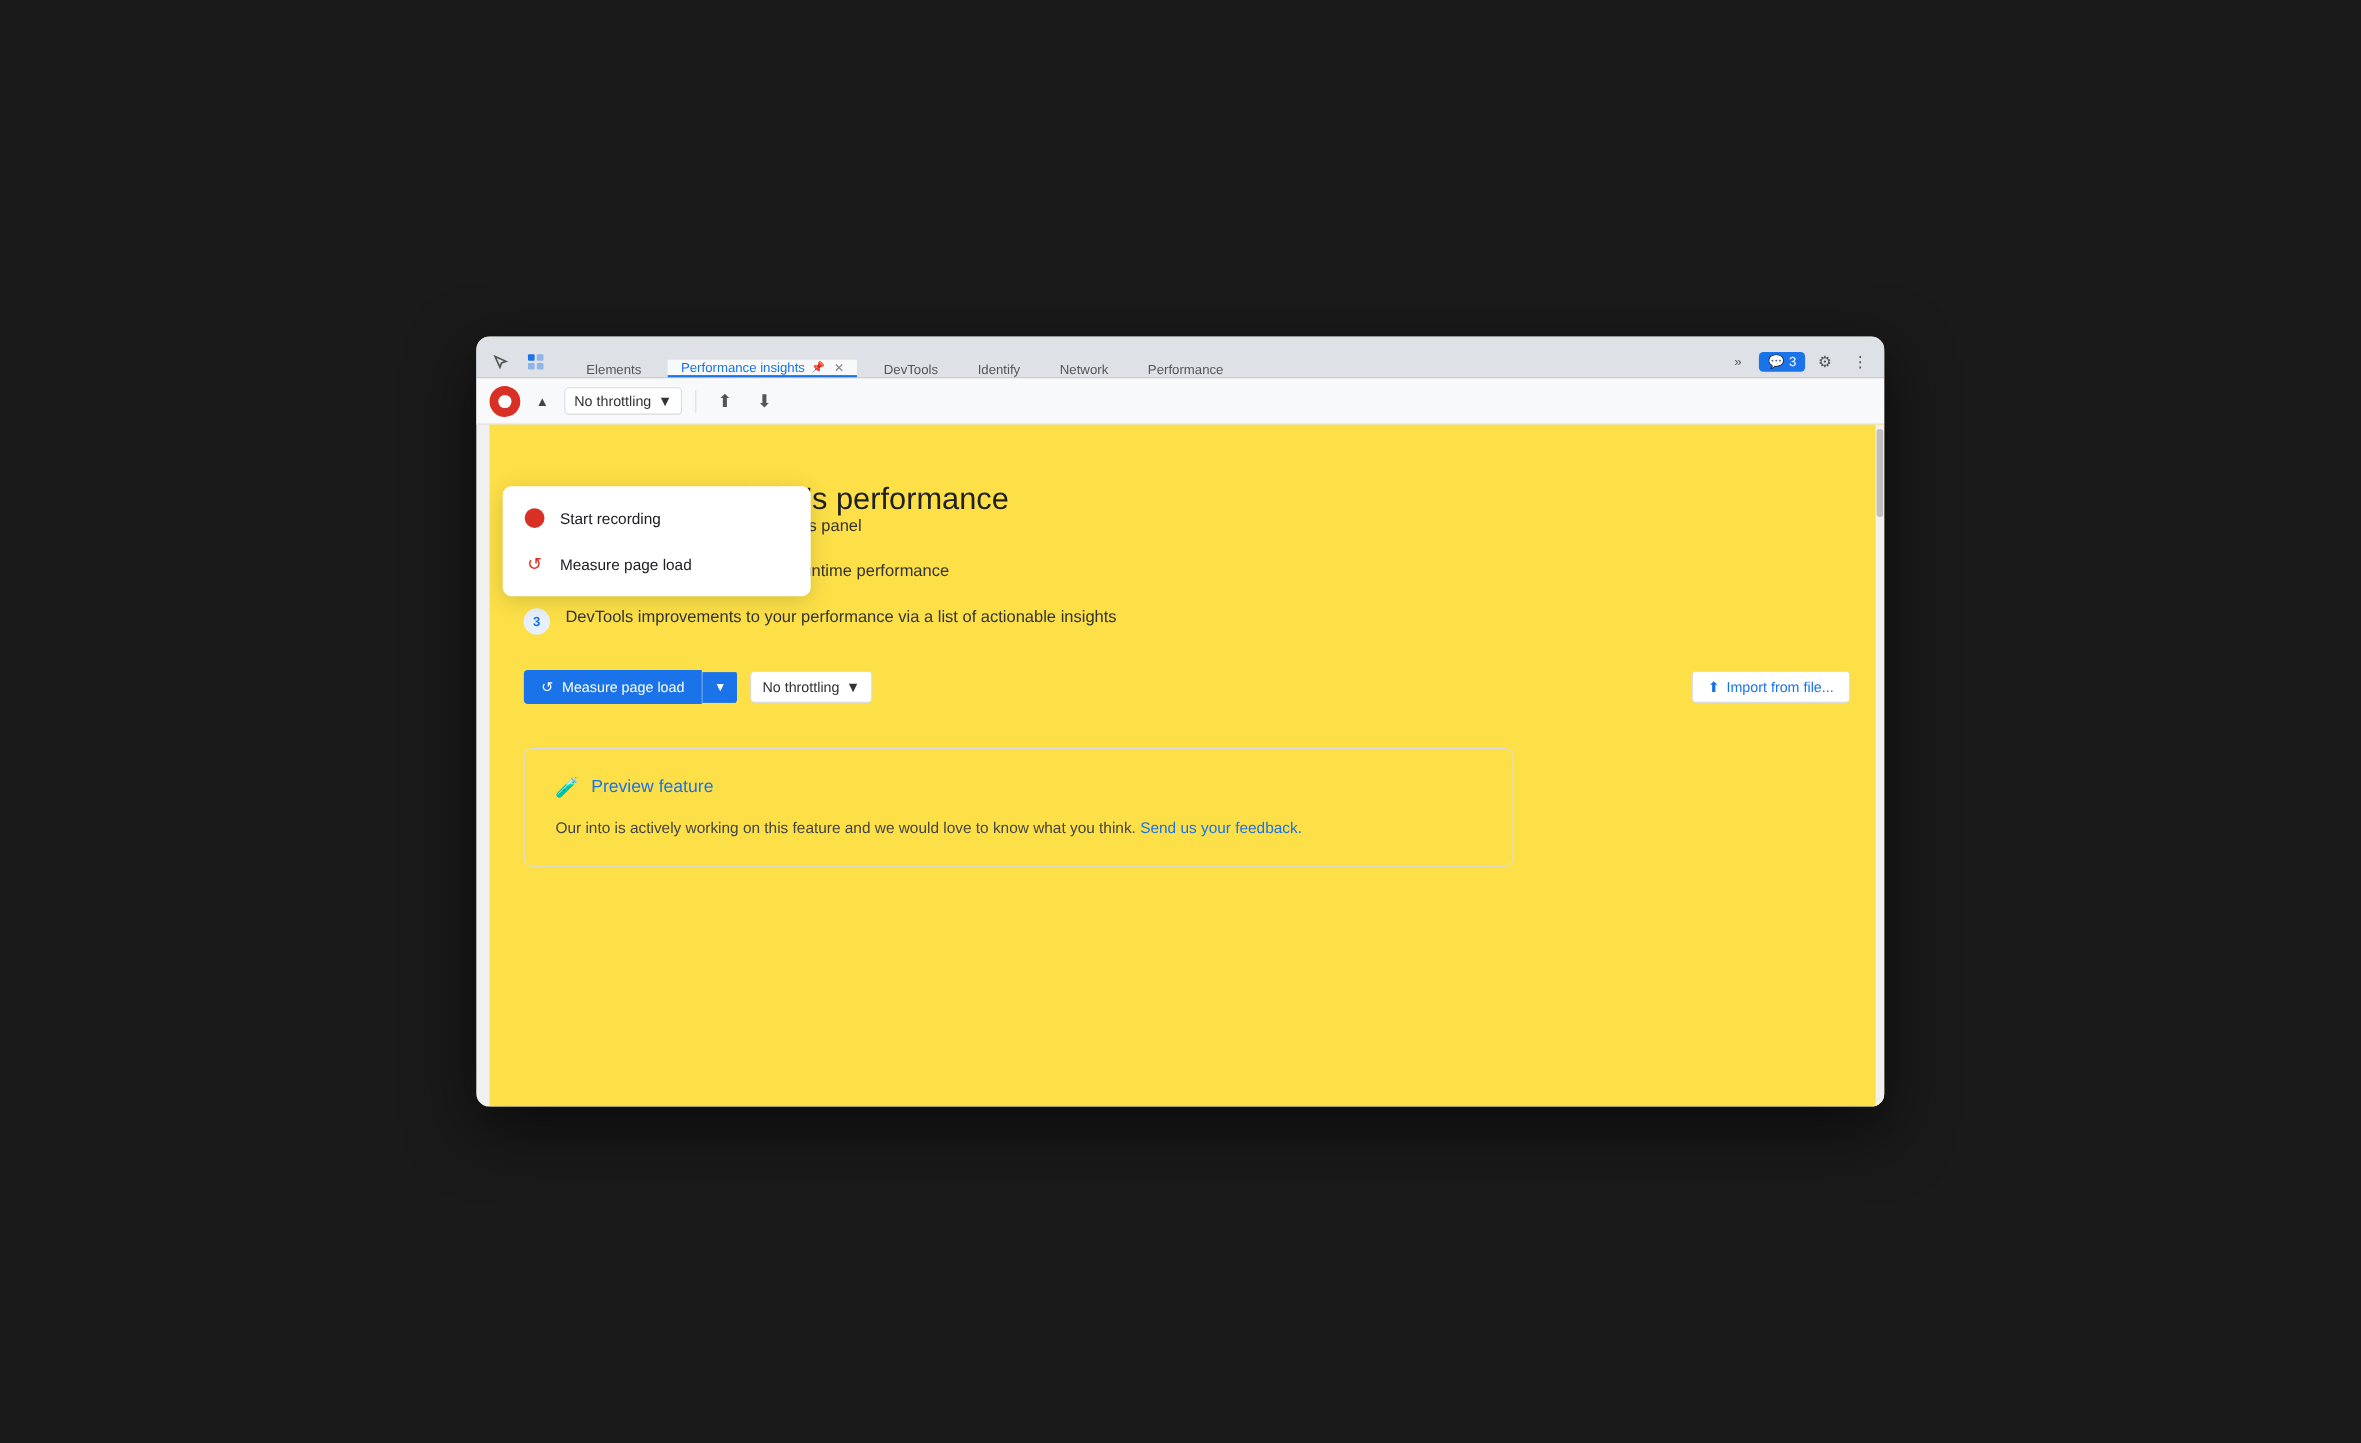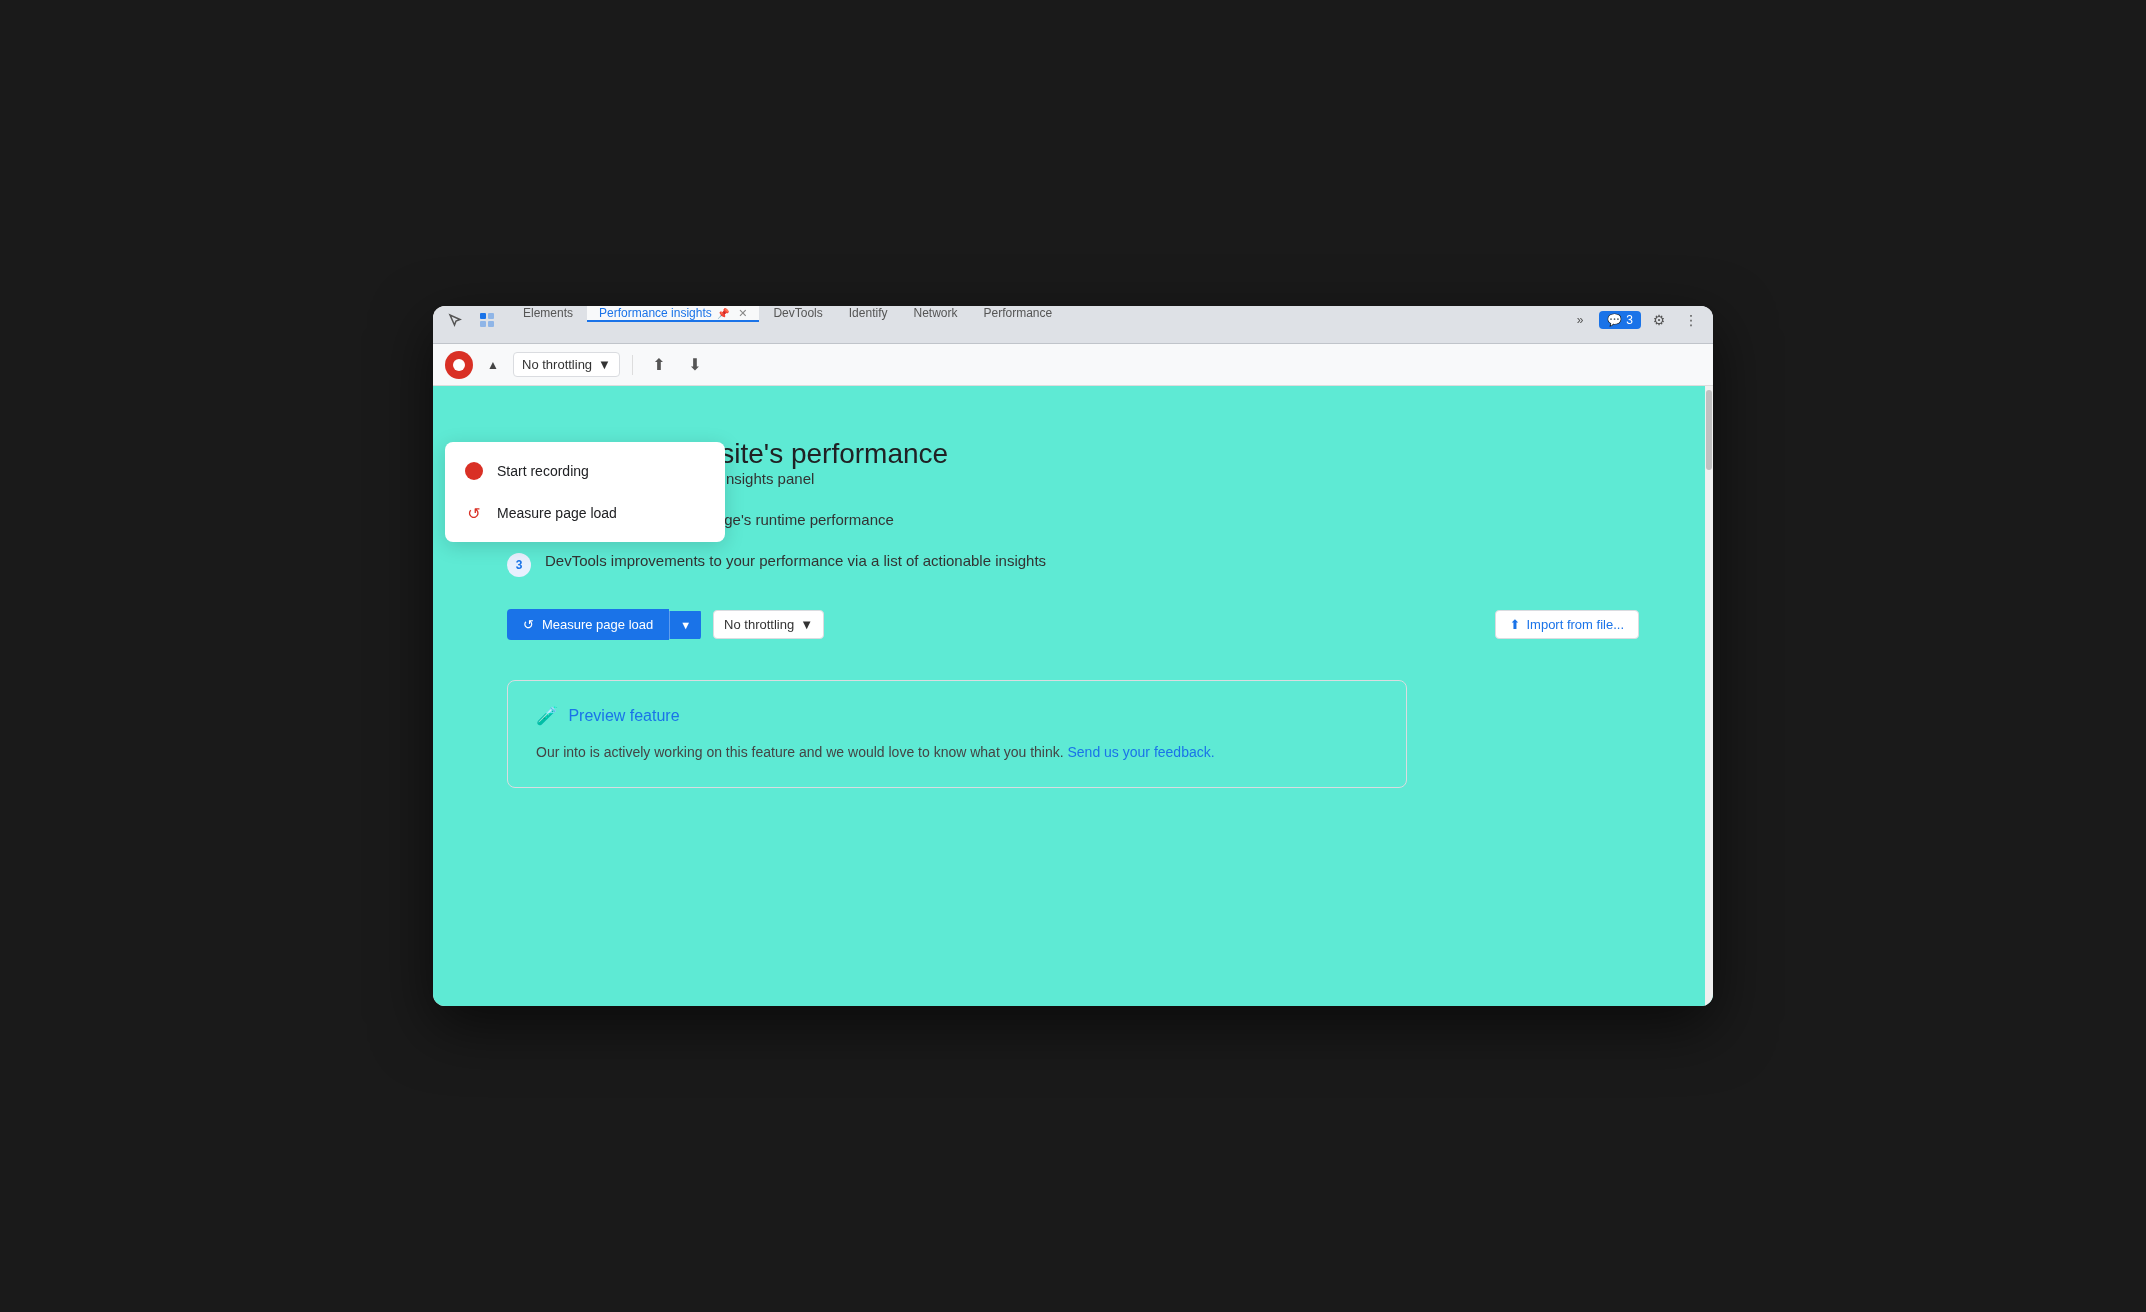--- a/index.html
+++ b/index.html
@@ -42,24 +42,24 @@
     .titlebar-text {
       font-size: 13px;
       color: #333;
       font-weight: 500;
     }
     
     .tabbar {
       background: #dee1e6;
       height: 38px;
       display: flex;
-      align-items: flex-start;
+      align-items: flex-end;
       border-bottom: 1px solid #c0c4ca;
       padding: 0 8px;
-      gap: 2px;
+      gap: 12px;
     }
     .tab-icons {
       display: flex;
       align-items: center;
       gap: 4px;
       margin-right: 8px;
     }
     .tab-icon-btn {
       width: 28px;
       height: 28px;
@@ -187,25 +187,26 @@
       display: flex;
       align-items: center;
       justify-content: center;
       border-radius: 4px;
       cursor: pointer;
       color: #555;
       font-size: 16px;
     }
     
     .main-content {
-      background: #5eead4;
-      padding: 32px 74px;
+      background: #fde047;
+      padding: 32px 31px;
       min-height: 620px;
       position: relative;
       overflow: hidden;
+      margin-left: 12px;
     }
     
     .dropdown-menu {
       position: absolute;
       top: 56px;
       left: 12px;
       background: white;
       border-radius: 8px;
       box-shadow: 0 4px 20px rgba(0,0,0,0.15);
       padding: 8px 0;

